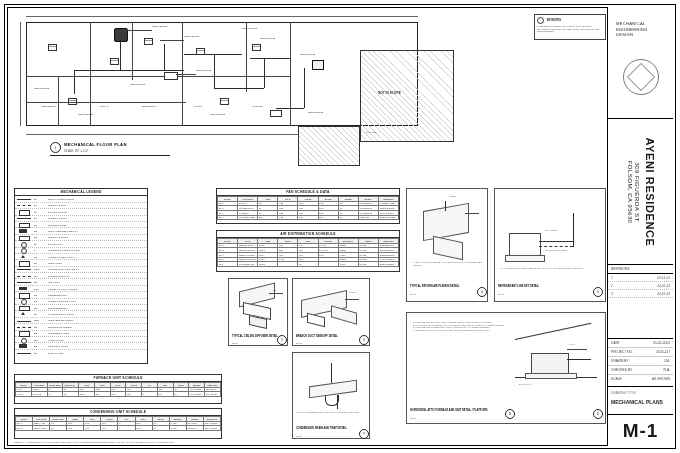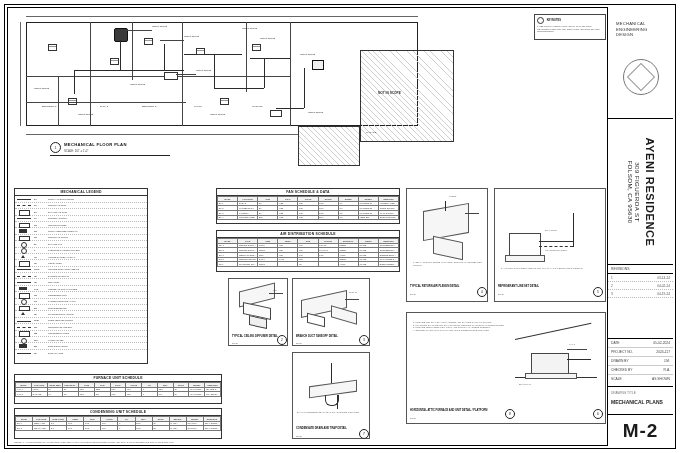--- a/index.html
+++ b/index.html
@@ -141,21 +141,21 @@
         <span>AS SHOWN</span>
       </div>
     </div>
 
     <div class="tb-sheetname">
       <div class="lbl">DRAWING TITLE</div>
       <div class="val">MECHANICAL PLANS</div>
     </div>
 
     <div class="tb-num">
-      <div class="n">M-2</div>
+      <div class="n">M-1</div>
     </div>
   </div>
 
   <div class="note-box" style="left:534px;top:14px;width:72px;height:26px;">
     <div class="nt">
       <span style="display:inline-block;width:5px;height:5px;border:0.6px solid #333;border-radius:50%;margin-right:2px;vertical-align:middle;"></span>
       <span>KEYNOTES</span>
     </div>
     <div class="nb">1. SEE TITLE 24 COMPLIANCE AND CF-1R MANDATORY MEASURES SHEET FOR MIN. INSULATION AND DUCT SEALING REQUIREMENTS.</div>
   </div>

